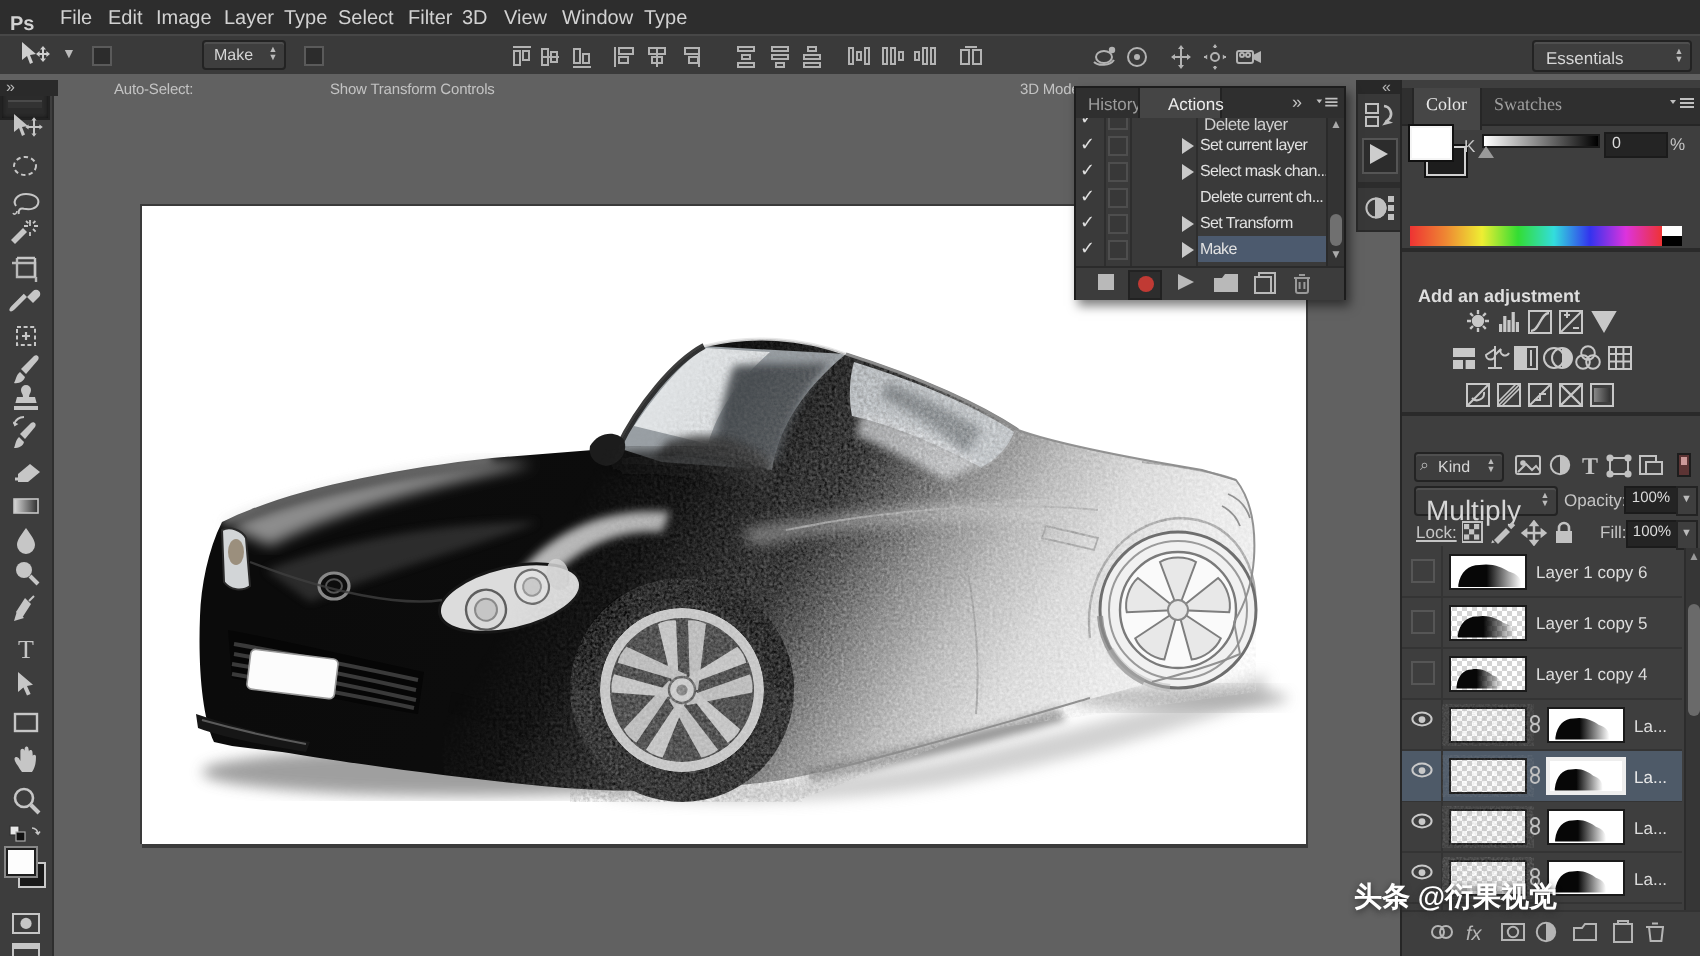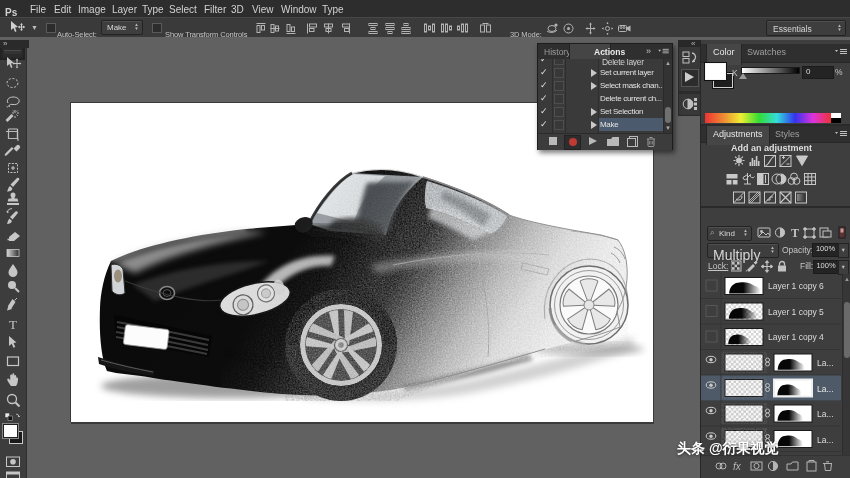--- a/index.html
+++ b/index.html
@@ -4,38 +4,38 @@
 <style>
 html,body{margin:0;padding:0;}
 body{width:850px;height:478px;position:relative;overflow:hidden;background:#616161;font-family:"Liberation Sans",sans-serif;-webkit-font-smoothing:antialiased;}
 .abs{position:absolute;}
 
 #menubar{left:0;top:0;width:850px;height:17px;background:#2d2d2d;}
 #menubar span{position:absolute;top:4px;font-size:10px;color:#d2d2d2;}
 #pslogo{left:5px;top:0px;width:24px;height:17px;color:#6cb1e1;font-weight:bold;font-size:14px;line-height:17px;}
 
 #optbar{left:0;top:17px;width:850px;height:19px;background:#3a3a3a;border-top:1px solid #474747;}
-#optbar .lbl{position:absolute;font-size:7.5px;letter-spacing:-0.1px;color:#c3c3c3;top:12px;}
+#optbar .lbl{position:absolute;font-size:7.5px;letter-spacing:-0.1px;color:#c3c3c3;top:22px;}
 .cbx{position:absolute;width:8px;height:8px;background:#2c2c2c;border:1px solid #5a5a5a;top:5px;}
 .combo{position:absolute;background:#3e3e3e;border:1px solid #232323;box-shadow:inset 0 1px 0 #4f4f4f;border-radius:2px;color:#d6d6d6;font-size:8px;}
 .updn{position:absolute;right:2px;top:2px;width:7px;color:#bbb;font-size:4.5px;line-height:4px;text-align:center;}
 
 #tools{left:0;top:40px;width:26px;height:438px;background:#3d3d3d;border-right:1px solid #2e2e2e;}
 #tools .hdr{position:absolute;left:0;top:0;width:26px;height:8px;background:#2a2a2a;color:#bbb;font-size:8px;line-height:8px;padding-left:3px;letter-spacing:-1px;}
 #tools .grip{position:absolute;left:4px;top:10px;width:17px;height:3px;background:#333;border-top:1px solid #4a4a4a;}
 #mvsel{left:1px;top:15px;width:23px;height:18px;background:#2b2b2b;border:1px solid #222;box-shadow:inset 0 0 2px #111;}
 
 #doc{left:70px;top:102px;width:582px;height:319px;background:#fff;border-left:1px solid #3a3a3a;border-top:1px solid #3a3a3a;box-shadow:1px 2px 0 rgba(30,30,30,.55);}
 
 #dockhdr{left:678px;top:40px;width:172px;height:7px;background:#282828;}
 .chev{position:absolute;color:#b5b5b5;font-size:8px;top:-1px;letter-spacing:-1px;}
 #iconstrip{left:678px;top:47px;width:22px;height:68px;background:#383838;border:1px solid #2a2a2a;border-top:none;}
 #rightdock{left:700px;top:40px;width:150px;height:438px;background:#3e3e3e;border-left:1px solid #262626;}
 .tabbar{position:absolute;left:0;width:150px;background:#2f2f2f;border-bottom:1px solid #262626;}
-.tab{position:absolute;top:0;font-size:9px;color:#9f9f9f;padding:3px 6px 0 6px;height:100%;}
+.tab{position:absolute;top:0;font-size:9px;color:#9f9f9f;padding:3px 6px 0 6px;height:100%;font-family:Liberation Serif, serif;}
 .tab.on{background:#464646;color:#e8e8e8;border-left:1px solid #262626;border-right:1px solid #262626;}
 .pmenu{position:absolute;right:4px;top:4px;width:12px;height:8px;}
 
 .ptxt{position:absolute;font-size:8.5px;color:#c5c5c5;white-space:nowrap;}
 .valbox{position:absolute;background:#242424;border:1px solid #1b1b1b;color:#dcdcdc;font-size:8px;text-align:center;}
 
 #actions{left:537px;top:43px;width:134px;height:105px;background:#3c3c3c;border:1px solid #1d1d1d;box-shadow:2px 3px 5px rgba(0,0,0,.5);z-index:50;}
 .arow{position:absolute;left:0;width:125px;height:13px;font-size:8px;letter-spacing:-0.3px;color:#d8d8d8;white-space:nowrap;overflow:hidden;}
 
 #wm{left:677px;top:440px;z-index:99;color:#fff;font-size:14px;font-weight:bold;white-space:nowrap;text-shadow:0 1px 3px rgba(40,40,40,.9);}
@@ -544,33 +544,21 @@
   <span class="ptxt" style="left:31px;top:28px;color:#c9c9c9;">K</span>
   <div class="abs" style="left:40px;top:27px;width:57px;height:5px;background:linear-gradient(to right,#fff,#000);border:1px solid #1a1a1a;"></div>
   <div class="abs" style="left:38px;top:33px;width:0;height:0;border-left:4px solid transparent;border-right:4px solid transparent;border-bottom:6px solid #9a9a9a;"></div>
   <div class="valbox" style="left:101px;top:26px;width:27px;height:11px;text-align:left;padding-left:3px;">0</div>
   <span class="ptxt" style="left:134px;top:27px;">%</span>
   <div class="abs" style="left:4px;top:73px;width:126px;height:10px;background:linear-gradient(to right,#e33,#e83,#ee3,#3d3,#3dd,#33e,#d3d,#e33);"></div>
   <div class="abs" style="left:130px;top:73px;width:10px;height:5px;background:#fff;"></div>
   <div class="abs" style="left:130px;top:78px;width:10px;height:5px;background:#000;"></div>
 
   <div class="abs" style="left:0;top:84px;width:150px;height:2px;background:#2a2a2a;"></div>
-  <div class="tabbar" style="top:86px;height:16px;">
-    <span class="tab on" style="left:5px;">Adjustments</span>
-    <span class="tab" style="left:68px;">Styles</span>
-    <svg class="pmenu" viewBox="0 0 12 8">
-        <path d="M0 2 l3 0 l-1.5 2z" fill="#c0c0c0"></path>
-        <g stroke="#c0c0c0">
-          <line x1="5" y1="1.5" x2="12" y2="1.5"></line>
-          <line x1="5" y1="3.5" x2="12" y2="3.5"></line>
-          <line x1="5" y1="5.5" x2="12" y2="5.5"></line>
-        </g>
-      </svg>
-  </div>
-  <div class="ptxt" style="left:8px;top:103px;font-weight:bold;color:#dedede;font-size:9px;margin-left:22px;">Add an adjustment</div>
+  <div class="ptxt" style="left:8px;top:103px;font-weight:bold;color:#dedede;font-size:9px;">Add an adjustment</div>
   <div id="adjicons" class="abs" style="left:0;top:115px;width:150px;height:52px;">
   <svg width="150" height="52" viewBox="0 0 150 52">
     <g stroke="#c8c8c8" fill="none">
 
       <circle cx="38" cy="5.5" r="2.6" fill="#c8c8c8"></circle>
       <g stroke-width="1.2">
             <path d="M38 0 v2 M38 9 v2 M32.5 5.5 h2 M41.5 5.5 h2 M34.1 1.6 l1.4 1.4 M40.5 8 l1.4 1.4 M41.9 1.6 l-1.4 1.4 M35.5 8 l-1.4 1.4"></path>
           </g>
       <g fill="#c8c8c8" stroke="none">
             <rect x="48.5" y="7" width="1.6" height="4"></rect>
@@ -806,21 +794,21 @@
     <span style="position:absolute;left:1px;top:2px;font-size:6px;color:#999;">▲</span>
     <div style="position:absolute;left:1px;top:28px;width:6px;height:56px;background:#6a6a6a;border-radius:3px;"></div>
   </div>
 </div>
 
 <div id="actions" class="abs">
 
   <div class="abs" style="left:0;top:0;width:134px;height:15px;background:#2f2f2f;border-bottom:1px solid #262626;">
     <span style="position:absolute;left:6px;top:3px;font-size:8.5px;color:#9c9c9c;">History</span>
     <span style="position:absolute;left:31px;top:0;width:40px;height:15px;background:#454545;border-left:1px solid #232323;border-right:1px solid #232323;"></span>
-    <span style="position:absolute;left:56px;top:3px;font-size:8.5px;color:#ececec;font-weight:bold;">Actions</span>
+    <span style="position:absolute;left:46px;top:3px;font-size:8.5px;color:#ececec;font-weight:normal;">Actions</span>
     <span style="position:absolute;left:108px;top:2px;font-size:9px;color:#c5c5c5;letter-spacing:-2px;">»</span>
     <svg style="position:absolute;right:3px;top:4px;" width="11" height="7" viewBox="0 0 12 8">
         <path d="M0 2 l3.2 0 l-1.6 2.2z" fill="#c0c0c0"></path>
         <g stroke="#c0c0c0">
           <line x1="5" y1="1.5" x2="12" y2="1.5"></line>
           <line x1="5" y1="3.5" x2="12" y2="3.5"></line>
           <line x1="5" y1="5.5" x2="12" y2="5.5"></line>
         </g>
       </svg>
   </div>
@@ -850,21 +838,21 @@
       </div>
     <div class="arow" style="top:33px;">
         <s class="ck">✓</s>
         <s class="bx"></s>
         <span class="at">Delete current ch...</span>
       </div>
     <div class="arow" style="top:46px;">
         <s class="ck">✓</s>
         <s class="bx"></s>
         <s class="tri"></s>
-        <span class="at">Set Selection</span>
+        <span class="at">Set Transform</span>
       </div>
     <div class="abs" style="left:61px;top:59px;width:64px;height:13px;background:#4c5a6e;"></div>
     <div class="arow" style="top:59px;">
         <s class="ck">✓</s>
         <s class="bx"></s>
         <s class="tri"></s>
         <span class="at">Make</span>
       </div>
 
     <div class="abs" style="left:125px;top:0;width:9px;height:74px;background:#333;border-left:1px solid #2a2a2a;">

